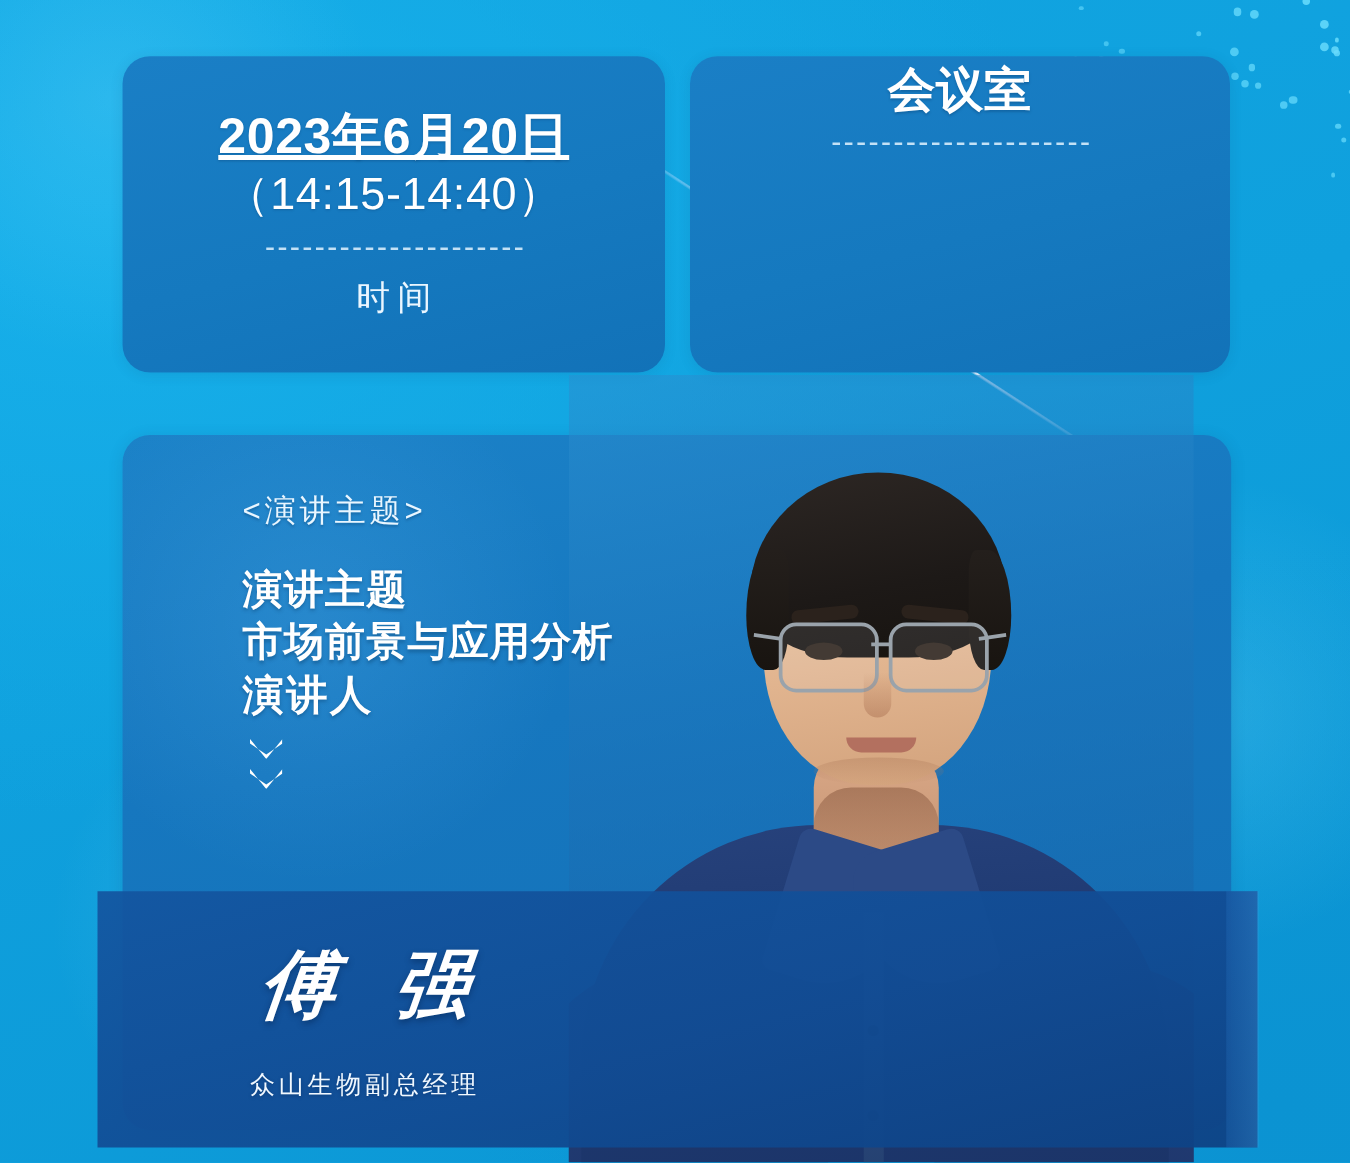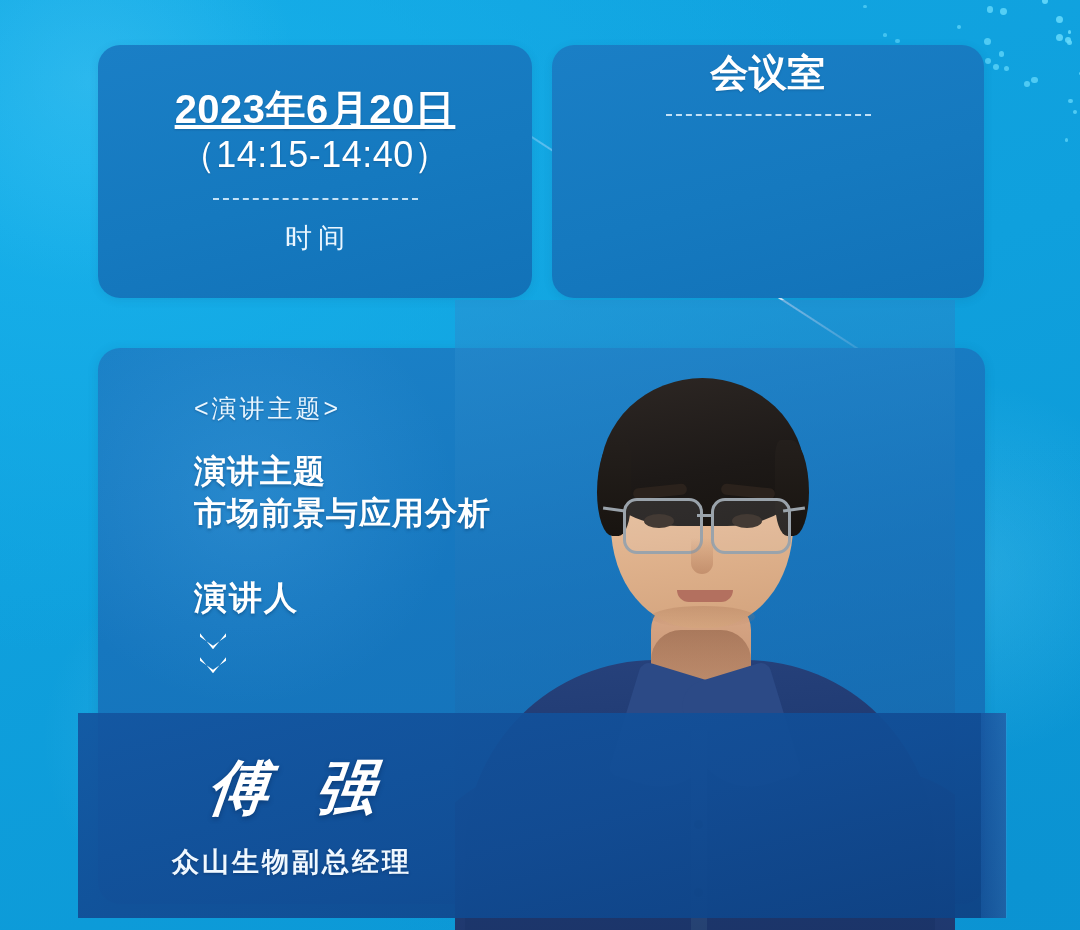--- a/index.html
+++ b/index.html
@@ -88,21 +88,21 @@
   .txtblock{position:absolute;left:194px;top:392px;width:420px;z-index:6;}
   .topic-tag{
     font-size:25px;color:#e9f6ff;letter-spacing:3px;font-weight:normal;
     text-shadow:0 1px 2px rgba(0,40,80,.3);margin:0 0 26px 0;
   }
   .topic-line{
     font-size:32px;font-weight:bold;color:#ffffff;letter-spacing:1px;
     line-height:1.30;text-shadow:0 2px 3px rgba(0,45,85,.35);
     white-space:nowrap;
   }
-  .speaker-row{margin-top:42px;display:flex;align-items:baseline;}
+  .speaker-row{display:flex;align-items:baseline;}
   .speaker-cn{
     font-size:33px;font-weight:bold;color:#ffffff;letter-spacing:2px;
     text-shadow:0 2px 3px rgba(0,45,85,.35);
   }
   .speaker-en{
     margin-left:16px;font-size:26px;color:#eaf6ff;letter-spacing:1.5px;
     font-weight:normal;
   }
   .chevrons{margin-top:12px;margin-left:6px;}
   .chev{
@@ -242,22 +242,22 @@
   }
   .name-wrap{position:absolute;left:102px;top:758px;width:380px;z-index:9;text-align:center;}
   .name-cn{
     font-family:"Liberation Serif","DejaVu Serif",serif;
     font-size:60px;color:#ffffff;font-weight:bold;font-style:italic;
     letter-spacing:16px;text-indent:16px;line-height:1;
     text-shadow:0 2px 5px rgba(0,30,70,.45);
     transform:skewX(-6deg);
   }
   .name-title{
-    margin-top:26px;font-size:27px;color:#f0f8ff;letter-spacing:3px;
-    font-weight:bold;text-shadow:0 1px 3px rgba(0,30,70,.4);
+    margin-top:36px;font-size:20px;color:#f0f8ff;letter-spacing:3px;
+    font-weight:normal;text-shadow:0 1px 3px rgba(0,30,70,.4);
   }
 </style>
 </head>
 <body>
 
 <div id="poster">
 
   <div class="bg-soft a"></div>
   <div class="bg-soft b"></div>
   <div class="bg-soft c"></div>

